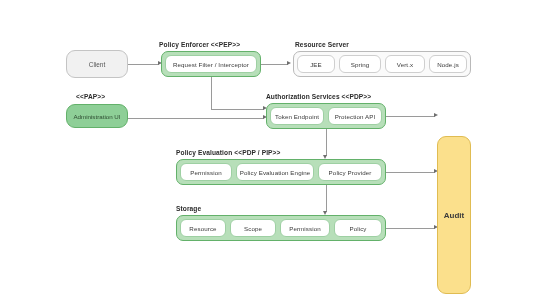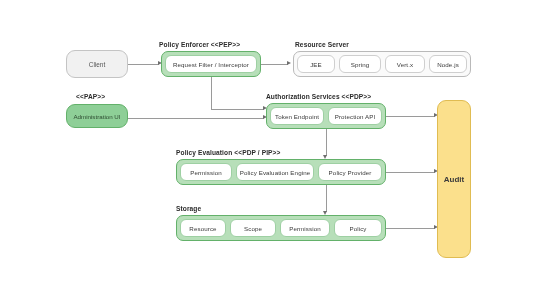--- a/index.html
+++ b/index.html
@@ -20,21 +20,21 @@
   .chip{background:#ffffff;border:1px solid #cfcfcf;border-radius:6px;
         font-size:6.2px;color:#3a3a3a;letter-spacing:.1px;}
   .chip-g{border-color:#9ed0a3;}
 
   
   .box-gray{background:#f1f1f1;border:1px solid #c4c4c4;border-radius:9px;
             font-size:6.4px;color:#555;}
   .box-green{background:#8ecf97;border:1px solid #63b16a;border-radius:9px;
              font-size:6.2px;color:#2d4a31;}
   .box-audit{background:#fbe08c;border:1px solid #e0bc52;border-radius:9px;
-             font-size:8px;font-weight:bold;color:#3b3b3b;}
+             font-size:8px;font-weight:bold;color:#3b3b3b;margin-top:36px;}
 
   
   .caption{position:absolute;font-size:6.6px;font-weight:bold;color:#2b2b2b;
            white-space:nowrap;letter-spacing:.1px;}
 
   
   .ln{position:absolute;background:#9a9a9a;}
   .lnh{height:1px;}
   .lnv{width:1px;}
   .arrow{position:absolute;width:0;height:0;}

